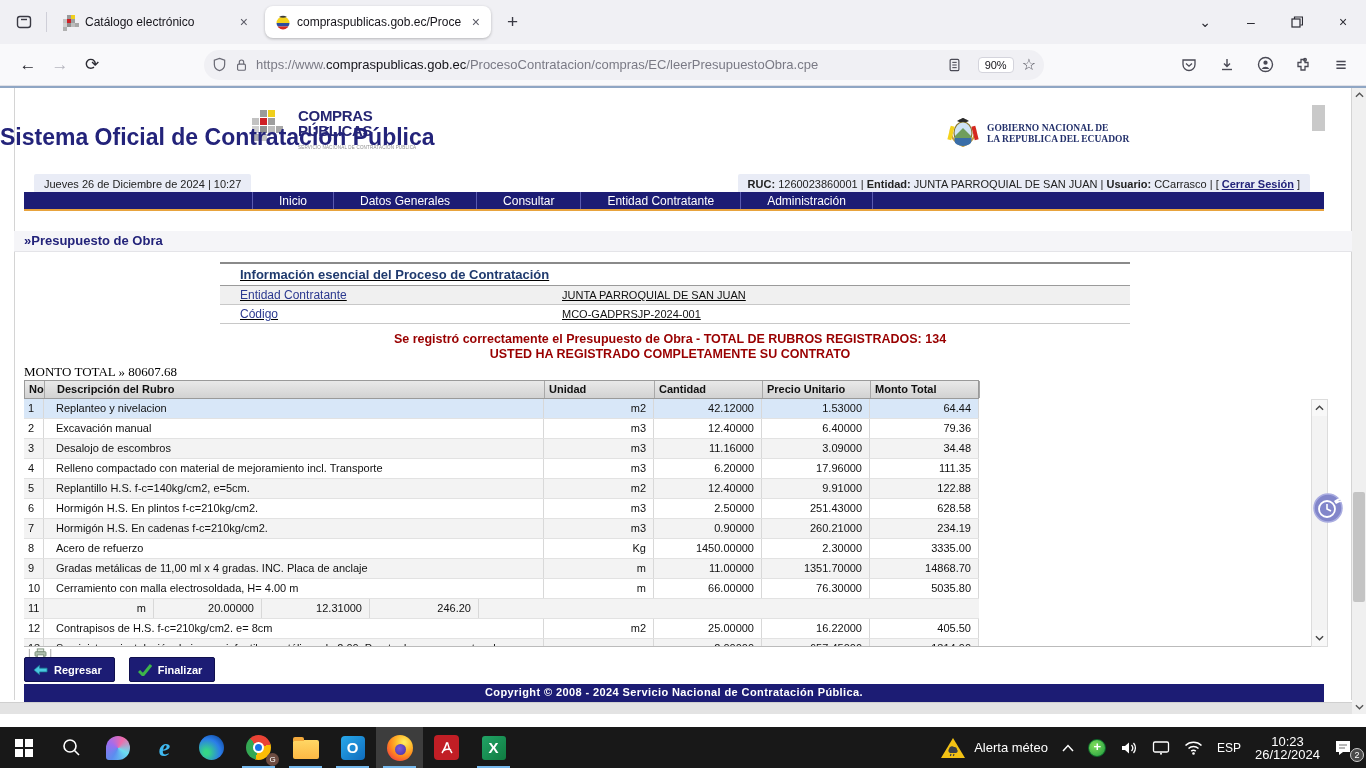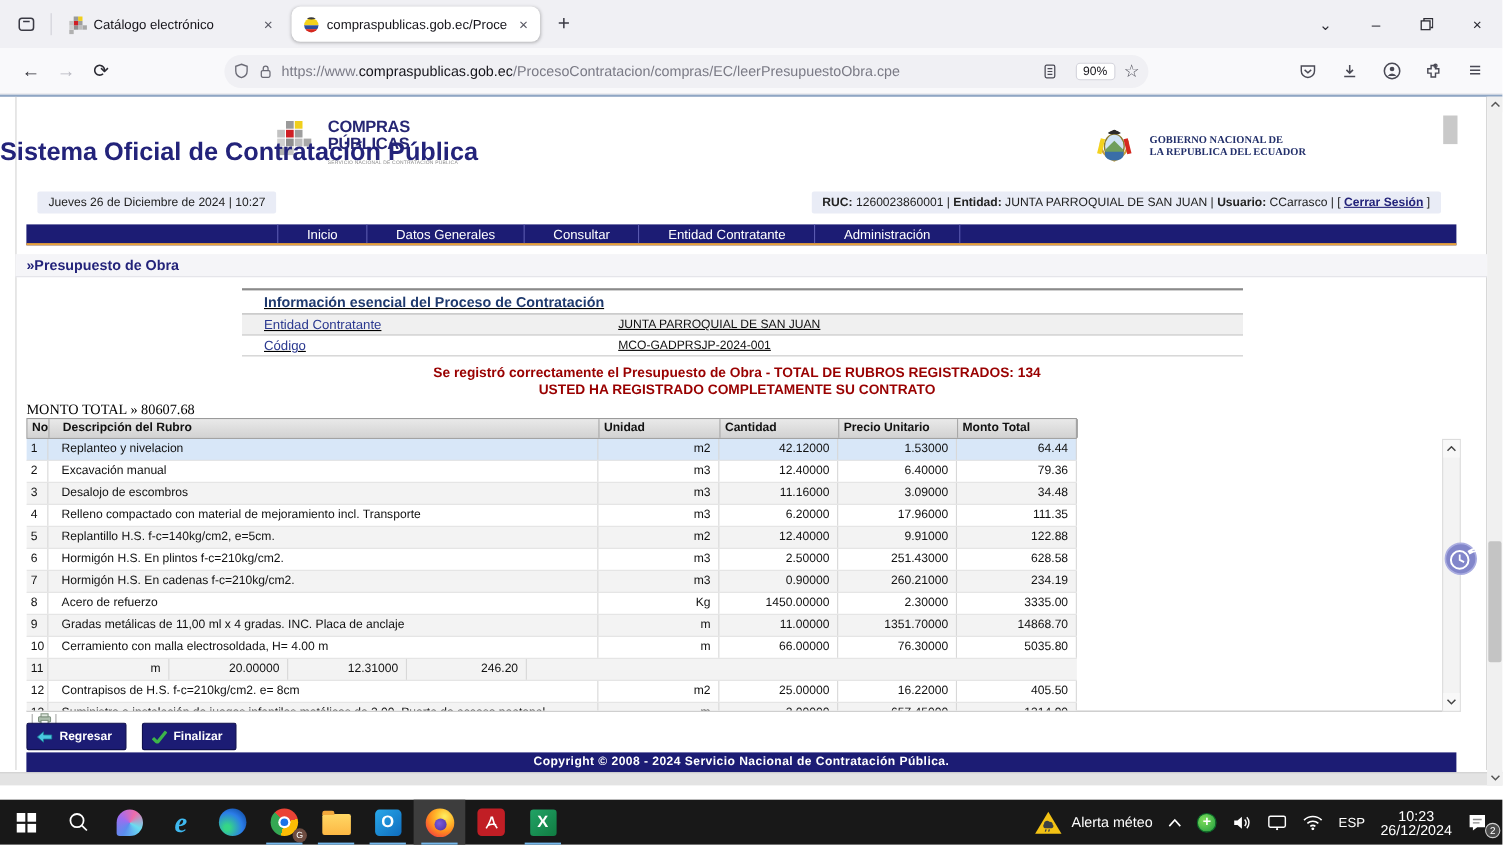--- a/index.html
+++ b/index.html
@@ -41,32 +41,32 @@
 
   
   #logo{position:absolute;left:252px;top:20px;display:flex;gap:8px;}
   .pixlogo{position:relative;width:38px;height:40px;}
   .pixlogo i{position:absolute;width:7px;height:7px;background:#9a9a9a;left:8px;top:2px;
     box-shadow:8px 0 0 #f0cf1c,-8px 8px 0 #c2c2c2,0 8px 0 #cf1f25,8px 8px 0 #9e9e9e,
     -8px 16px 0 #d0d0d0,0 16px 0 #8f8f8f,8px 16px 0 #bdbdbd,16px 16px 0 #a8a8a8,-8px 24px 0 #b0b0b0,0 24px 0 #c6c6c6;}
   .logotxt{line-height:15px;font-weight:bold;color:#262673;font-size:15px;letter-spacing:-.3px;}
   .logotag{font-size:4.5px;color:#8a8a8a;letter-spacing:.2px;margin-top:2px;font-weight:normal;}
   #site-title{position:absolute;left:0;top:36px;width:1280px;text-align:left;font-size:23px;font-weight:bold;color:#23237a;}
-  #govlogo{position:absolute;left:995px;top:26px;display:flex;align-items:center;gap:14px;}
+  #govlogo{position:absolute;left:945px;top:26px;display:flex;align-items:center;gap:6px;}
   .govtxt{font-family:"Liberation Serif",serif;font-weight:bold;font-size:9.5px;color:#23306b;line-height:11px;}
 
   
   .databox{position:absolute;top:86px;height:20px;background:#e9ecf6;border-radius:2px;display:flex;align-items:center;padding:0 10px;font-size:11px;color:#222;}
   #datebox{left:34px;}
   #sessionbox{right:56px;}
   #sessionbox b{font-weight:bold;}
   #logout-link{color:#23237a;font-weight:bold;text-decoration:underline;margin:0 3px;}
 
   
-  #menubar{position:absolute;left:24px;top:116px;width:1300px;height:19px;background:#1c1c74;border-bottom:2px solid #e8a33d;display:flex;align-items:stretch;padding-left:228px;}
+  #menubar{position:absolute;left:24px;top:104px;width:1300px;height:19px;background:#1c1c74;border-bottom:2px solid #e8a33d;display:flex;align-items:stretch;padding-left:228px;}
   .menu-item{color:#fff;font-size:12px;display:flex;align-items:center;padding:0 26px;border-right:1px solid #5a5ab0;}
   .menu-item:first-child{border-left:1px solid #5a5ab0;}
 
   
   #breadcrumb{position:absolute;left:14px;top:143px;width:1338px;height:21px;background:#f5f5f8;border-bottom:1px solid #e4e4e8;font-size:13px;font-weight:bold;color:#23237a;padding-left:10px;line-height:20px;}
 
   
   #infopanel{position:absolute;left:220px;top:174px;width:910px;font-size:11px;text-decoration:underline;}
   #info-title{border-top:2px solid #8a8a8a;border-bottom:1px solid #9a9a9a;font-size:13px;font-weight:bold;color:#1f3a6e;padding:3px 0 3px 20px;}
   .info-row{display:flex;height:19px;align-items:center;border-bottom:1px solid #c8c8c8;}

